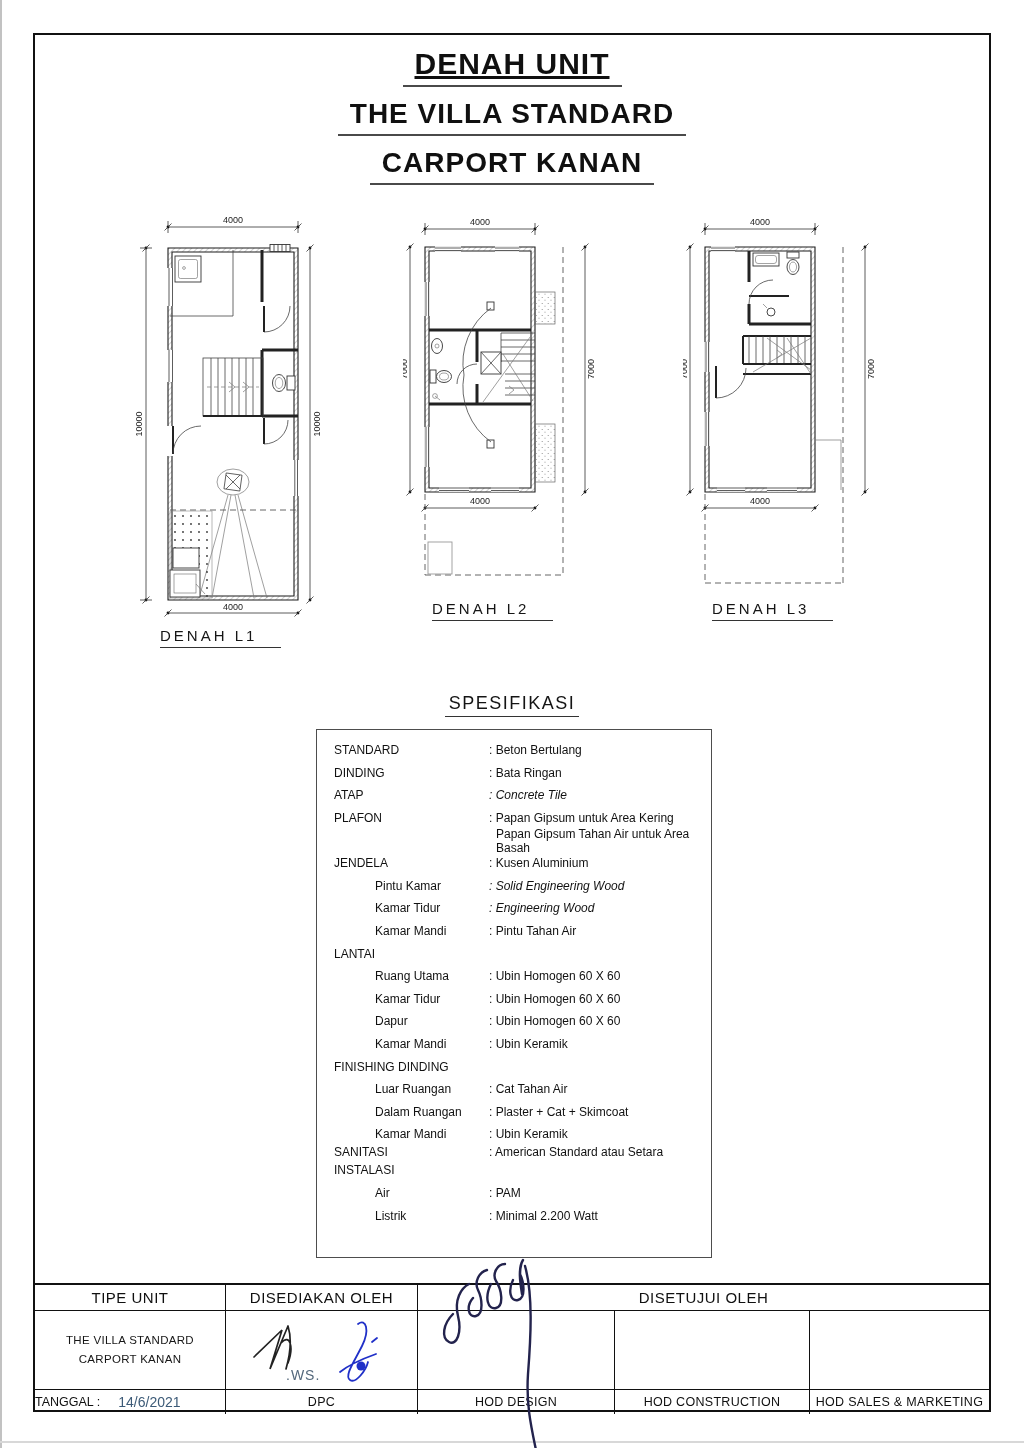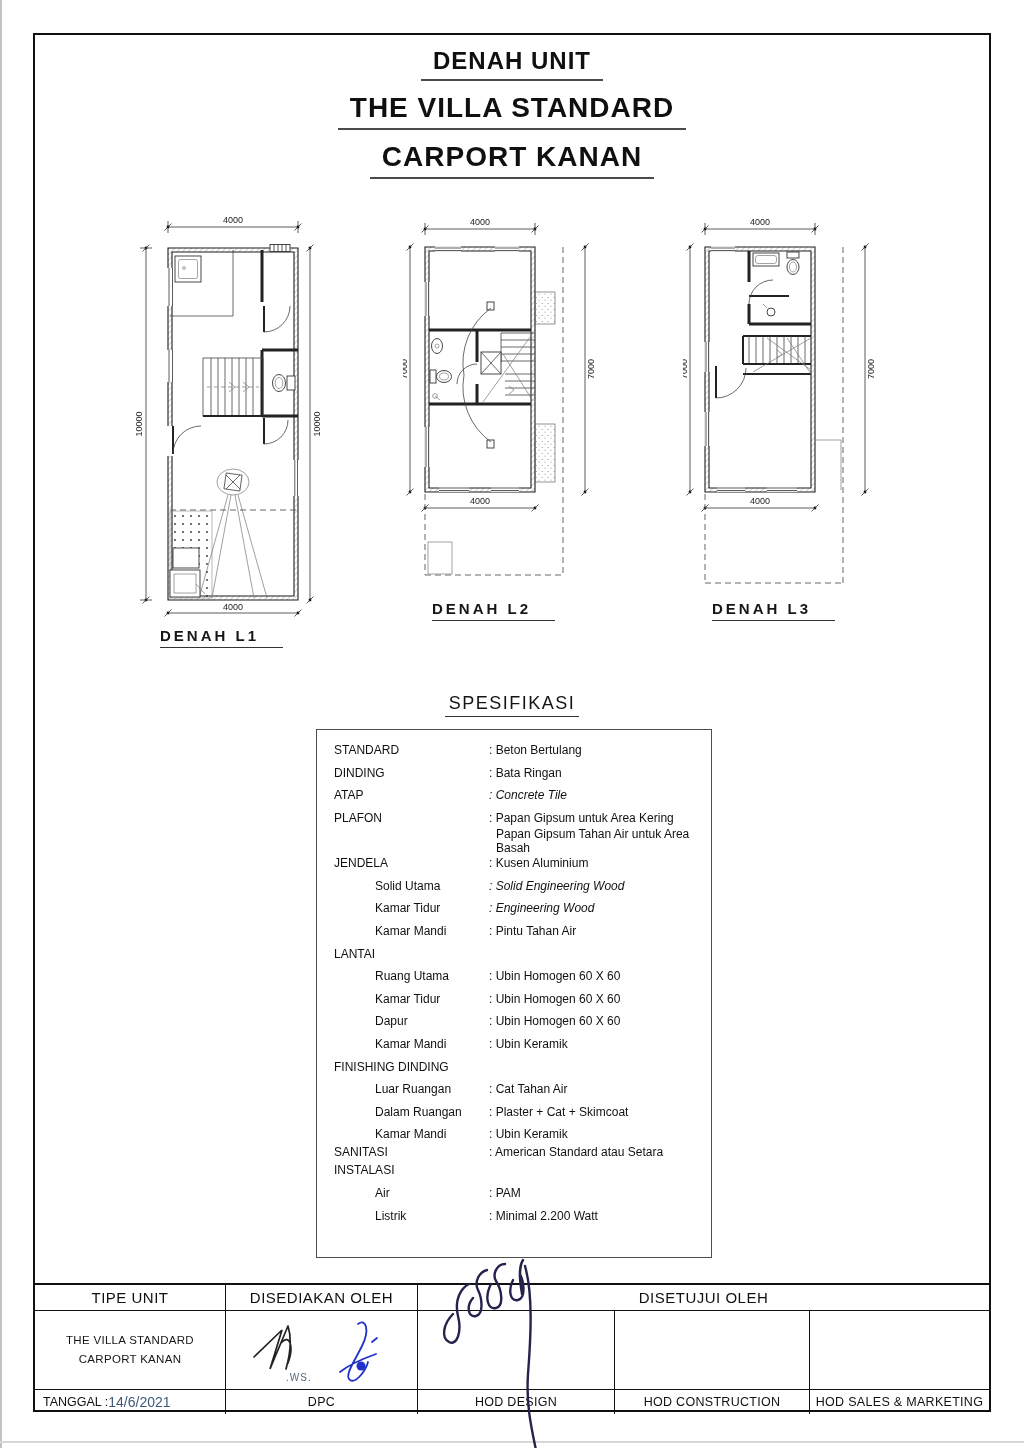--- a/index.html
+++ b/index.html
@@ -7,28 +7,28 @@
         font-family:"Liberation Sans",sans-serif;color:var(--ink,#1a1a1a);}
   .scan-edge-left{position:absolute;left:0;top:0;width:2px;height:100%;background:#c2c2c2;}
   .scan-edge-bottom{position:absolute;left:0;top:1441px;width:100%;height:2px;background:#d8d8d8;}
   .frame{position:absolute;left:33px;top:33px;width:958px;height:1379px;border:2.5px solid #111;box-sizing:border-box;}
 
   
   .doc-title{position:absolute;left:33px;top:47px;width:958px;text-align:center;}
   .doc-title .t-line{margin:0 0 11px 0;}
   .doc-title .t-line span{display:inline-block;font-weight:bold;letter-spacing:1px;color:#101010;
      border-bottom:2px solid #4a4a4a;padding:0 12px 4px 12px;}
-  .t1 span{font-size:24px;}
+  .t1 span{font-size:30px;text-decoration:underline;}
   .t2 span{font-size:28px;}
   .t3 span{font-size:28px;}
 
   
   .plan-svg{position:absolute;}
   .plan-label{position:absolute;font-size:15px;letter-spacing:3px;color:#161616;
-      border-bottom:1.2px solid #333;padding:0 24px 3px 0;font-weight:700;}
+      border-bottom:1.2px solid #333;padding:0 24px 3px 0;font-weight:400;}
   svg text{font-family:"Liberation Sans",sans-serif;fill:#1c1c1c;}
   .dimtxt{font-size:9px;}
   .w3{stroke:#222;stroke-width:3;fill:none;}
   .w2{stroke:#222;stroke-width:2;fill:none;}
   .thin{stroke:#444;stroke-width:0.8;fill:none;}
   .xtra{stroke:#777;stroke-width:0.7;fill:none;}
   .dim{stroke:#333;stroke-width:0.8;fill:none;}
   .dash{stroke:#555;stroke-width:0.9;fill:none;stroke-dasharray:6 4;}
   .fix{stroke:#333;stroke-width:0.9;fill:#fff;}
   .fix2{stroke:#666;stroke-width:0.6;fill:none;}
@@ -56,23 +56,23 @@
       grid-template-columns:191px 192px 197px 195px 1fr;
       grid-template-rows:26px 79px 24px;}
   .tb-cell{border-right:1.5px solid #111;border-bottom:1.5px solid #111;box-sizing:border-box;
       display:flex;align-items:center;justify-content:center;overflow:visible;}
   .tb-cell.last{border-right:none;}
   .tb-cell.norow{border-bottom:none;}
   .tb-head{font-size:15px;letter-spacing:0.5px;color:#101010;}
   .tb-span3{grid-column:3 / 6;}
   .unit-cell{flex-direction:column;font-size:11.5px;line-height:19px;color:#161616;letter-spacing:0.3px;}
   .sig-cell{position:relative;}
-  .ws{position:absolute;left:60px;bottom:6px;font-size:10px;letter-spacing:1px;color:var(--ws-blue,#54687c);margin-top:48px;}
+  .ws{position:absolute;left:60px;bottom:6px;font-size:14px;letter-spacing:1px;color:var(--ws-blue,#54687c);margin-top:48px;}
   .tb-foot{font-size:12.5px;color:#101010;letter-spacing:0.3px;}
-  .tanggal-cell{justify-content:flex-start;padding-left:8px;}
+  .tanggal-cell{justify-content:flex-start;gap:18px;}
   .tanggal-label{font-size:12.5px;color:#101010;}
   .tanggal-value{font-size:14px;color:var(--date-blue,#3c5a77);}
   .sig1-path{stroke:var(--dark-signature,#222);stroke-width:1.7;fill:none;stroke-linecap:round;}
   .sig2-path{stroke:var(--blue-signature,#2030c8);stroke-width:1.8;fill:none;stroke-linecap:round;}
   .signavy-path{stroke:var(--navy-signature,#23234d);stroke-width:2.4;fill:none;stroke-linecap:round;}
   .sig-navy-wrap{position:absolute;left:437px;top:1252px;width:130px;height:200px;z-index:6;pointer-events:none;}
 </style>
 </head>
 <body>
 
@@ -446,21 +446,21 @@
         </div>
         <div class="spec-row">
           <span class="spec-label"></span>
           <span class="spec-value cont">Papan Gipsum Tahan Air untuk Area Basah</span>
         </div>
         <div class="spec-row">
           <span class="spec-label">JENDELA</span>
           <span class="spec-value">: Kusen Aluminium</span>
         </div>
         <div class="spec-row">
-          <span class="spec-label indent">Solid Utama</span>
+          <span class="spec-label indent">Pintu Kamar</span>
           <span class="spec-value italic">: Solid Engineering Wood</span>
         </div>
         <div class="spec-row">
           <span class="spec-label indent">Kamar Tidur</span>
           <span class="spec-value italic">: Engineering Wood</span>
         </div>
         <div class="spec-row">
           <span class="spec-label indent">Kamar Mandi</span>
           <span class="spec-value">: Pintu Tahan Air</span>
         </div>

